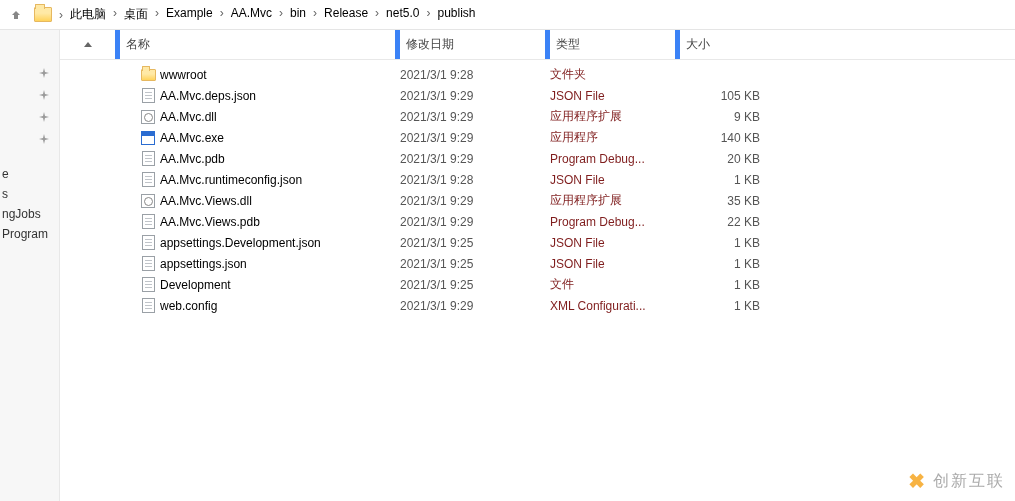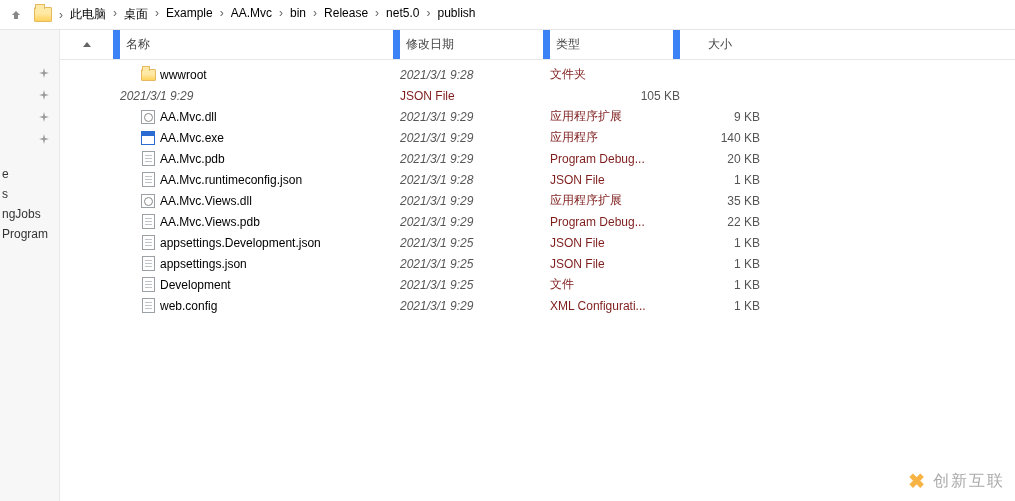--- a/index.html
+++ b/index.html
@@ -14,27 +14,27 @@
     .body { flex: 1; display: flex; min-height: 0; }
     .sidebar { width: 60px; border-right: 1px solid #e8e8e8; background: #f7f7f7; padding-top: 30px; }
     .side-group { padding: 2px 0; }
     .side-pin { width: 100%; height: 22px; display: flex; align-items: center; justify-content: flex-end; padding-right: 10px; color: #7a7a7a; }
     .side-item { padding: 3px 4px 3px 2px; white-space: nowrap; overflow: hidden; color: #333; font-size: 12px; }
     .main { flex: 1; display: flex; flex-direction: column; min-width: 0; position: relative; }
     .headers { display: grid; grid-template-columns: 60px 280px 150px 130px 80px; height: 30px; align-items: center; border-bottom: 1px solid #e8e8e8; color: #444; padding: 0 14px 0 0; }
     .headers .hsort { display: flex; align-items: center; gap: 6px; }
     .hname { padding-left: 24px; grid-column: 2; }
     .hsize { text-align: right; }
-    .hcell { padding: 0 6px; border-right: 7px solid #3b82f6; height: 100%; display: flex; align-items: center; }
+    .hcell { padding: 0 6px; border-right: 5px solid #3b82f6; height: 100%; display: flex; align-items: center; }
     .hcell:last-child { border-right: none; }
     .sort-tri { width: 0; height: 0; border-left: 4px solid transparent; border-right: 4px solid transparent; border-bottom: 5px solid #666; margin: 0 auto; }
     .files { flex: 1; overflow: auto; padding-top: 4px; }
     .row { display: grid; grid-template-columns: 60px 280px 150px 130px 80px; height: 21px; align-items: center; padding-right: 14px; }
     .row .cname { display: flex; align-items: center; gap: 4px; padding-left: 20px; }
-    .row .cdate { color: #555; font-style: italic; }
+    .row .cdate { color: #555; }
     .row .ctype { color: #7f1d1d; white-space: nowrap; overflow: hidden; text-overflow: ellipsis; }
     .row .csize { text-align: right; color: #555; }
     .row .ccheck { display: flex; justify-content: center; }
     .icon { width: 16px; height: 16px; display: inline-flex; align-items: center; justify-content: center; }
     .ico-folder { background: linear-gradient(#ffe9a6 40%, #ffd35c); width: 15px; height: 12px; border-radius: 1px; border: 1px solid #e6b860; position: relative; }
     .ico-folder::before { content: ""; position: absolute; top: -4px; left: 0; width: 6px; height: 4px; background: #ffe9a6; border: 1px solid #e6b860; border-bottom: none; border-radius: 1px 1px 0 0; }
     .ico-file { width: 13px; height: 15px; border: 1px solid #9aa0a6; background: #fff; position: relative; }
     .ico-file::before { content: ""; position: absolute; top: 3px; left: 2px; right: 2px; height: 1px; background: #c0c4c9; box-shadow: 0 3px #c0c4c9, 0 6px #c0c4c9; }
     .ico-exe { width: 14px; height: 14px; background: #fff; border: 1px solid #2a6cd1; position: relative; }
     .ico-exe::before { content: ""; position: absolute; top: 0; left: 0; right: 0; height: 4px; background: #2a6cd1; }
@@ -115,40 +115,46 @@
           </div>
         <div class="hcell hname hsort">
             <span>名称</span>
           </div>
         <div class="hcell">
             <span>修改日期</span>
           </div>
         <div class="hcell">
             <span>类型</span>
           </div>
-        <div class="hcell hsize" style="justify-content:center;">
+        <div class="hcell hsize" style="justify-content:flex-start;">
             <span>大小</span>
           </div>
       </div>
 
       <div class="files" id="files-host">
           <div class="row">
             <div class="ccheck"></div>
             <div class="cname">
               <span class="icon">
                 <span class="ico-folder"></span>
               </span>
               <span>wwwroot</span>
             </div>
             <div class="cdate">2021/3/1 9:28</div>
             <div class="ctype">文件夹</div>
             <div class="csize"></div>
           </div>
           <div class="row">
             <div class="ccheck"></div>
+            <div class="cname">
+              <span class="icon">
+                <span class="ico-file"></span>
+              </span>
+              <span>AA.Mvc.deps.json</span>
+            </div>
             <div class="cdate">2021/3/1 9:29</div>
             <div class="ctype">JSON File</div>
             <div class="csize">105 KB</div>
           </div>
           <div class="row">
             <div class="ccheck"></div>
             <div class="cname">
               <span class="icon">
                 <span class="ico-dll"></span>
               </span>

